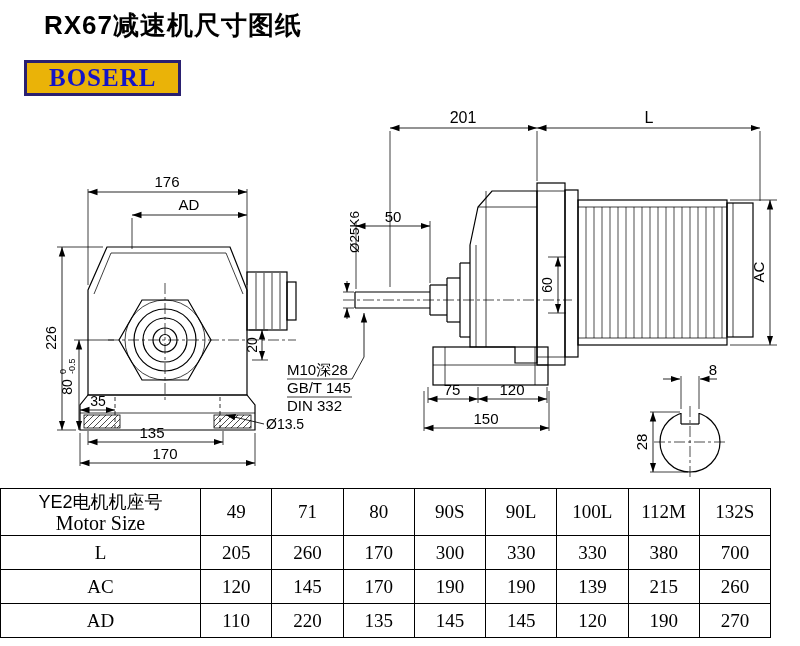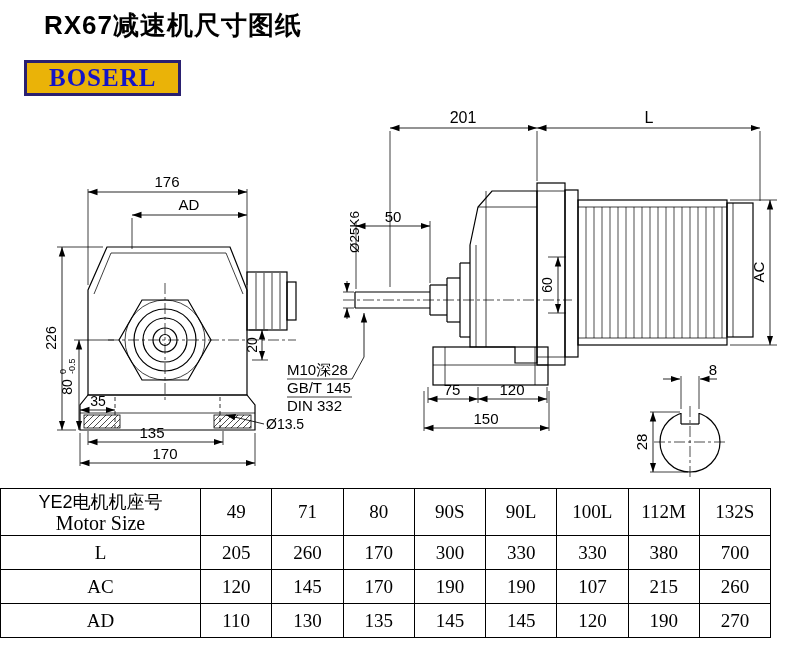--- a/index.html
+++ b/index.html
@@ -274,28 +274,28 @@
     <td>380</td>
     <td>700</td>
   </tr>
   <tr>
     <td>AC</td>
     <td>120</td>
     <td>145</td>
     <td>170</td>
     <td>190</td>
     <td>190</td>
-    <td>107</td>
+    <td>139</td>
     <td>215</td>
     <td>260</td>
   </tr>
   <tr>
     <td>AD</td>
     <td>110</td>
-    <td>130</td>
+    <td>220</td>
     <td>135</td>
     <td>145</td>
     <td>145</td>
     <td>120</td>
     <td>190</td>
     <td>270</td>
   </tr>
 </tbody>
   </table>
 

